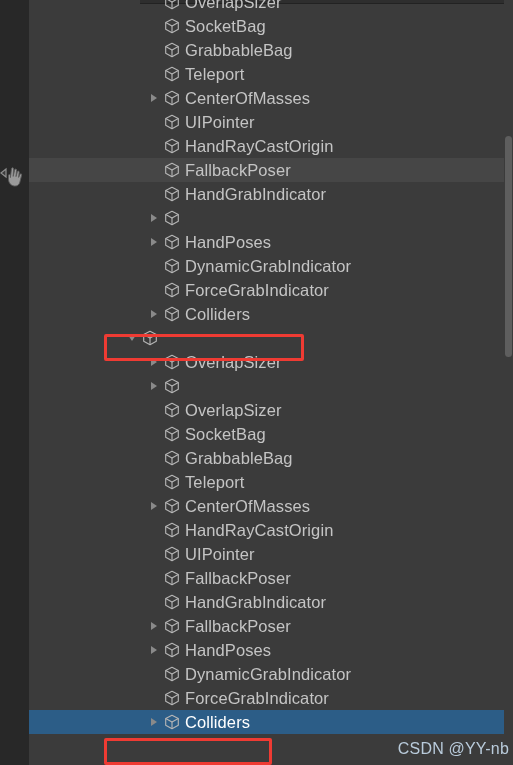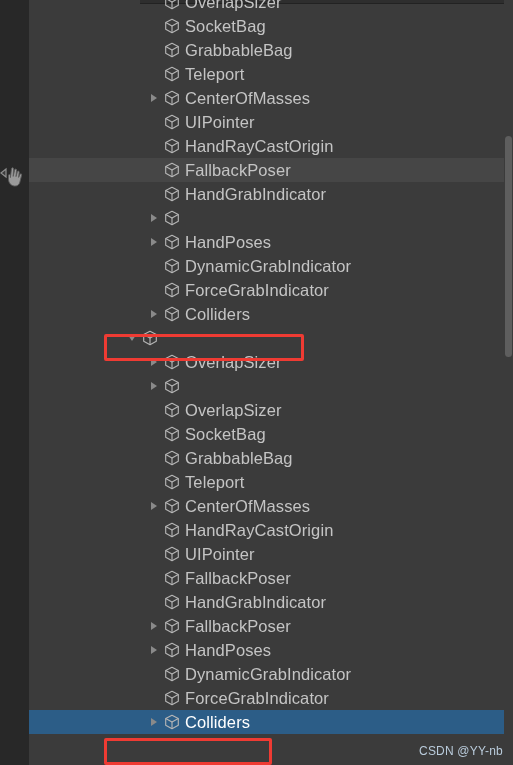--- a/index.html
+++ b/index.html
@@ -135,23 +135,23 @@
     top: 136px;
     width: 7px;
     height: 221px;
     background: #5e5e5e;
     border-radius: 4px;
   }
 
   
   .watermark {
     position: absolute;
-    right: 10px;
+    right: 4px;
     bottom: 7px;
-    font-size: 12px;
+    font-size: 16px;
     color: #b9cbdb;
     z-index: 7;
     letter-spacing: 0.2px;
   }
 
   
   .cursor {
     position: absolute;
     left: 0px;
     top: 164px;

